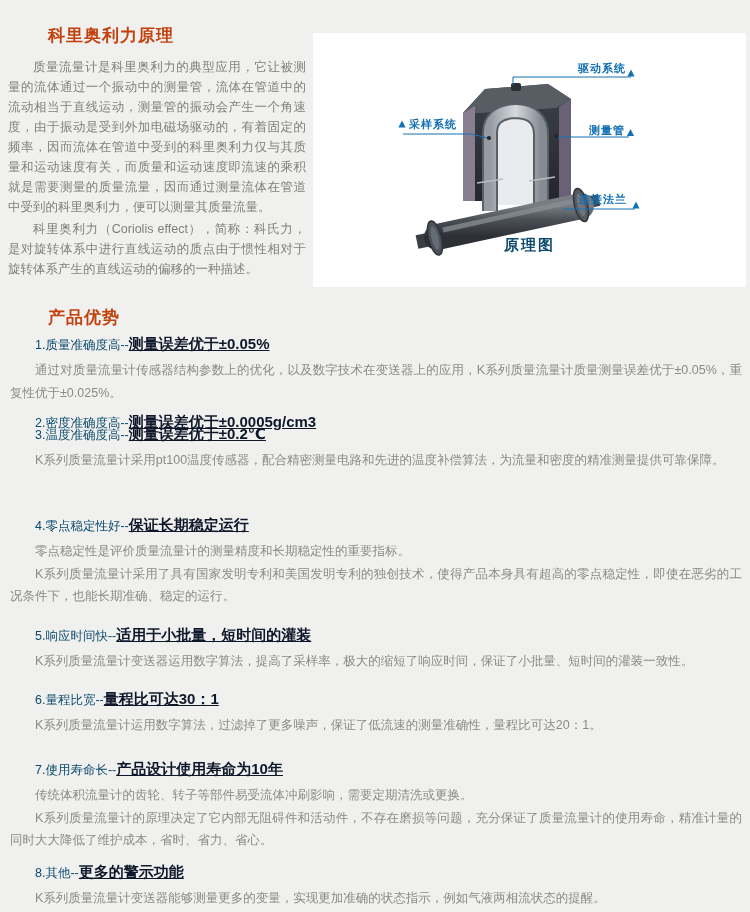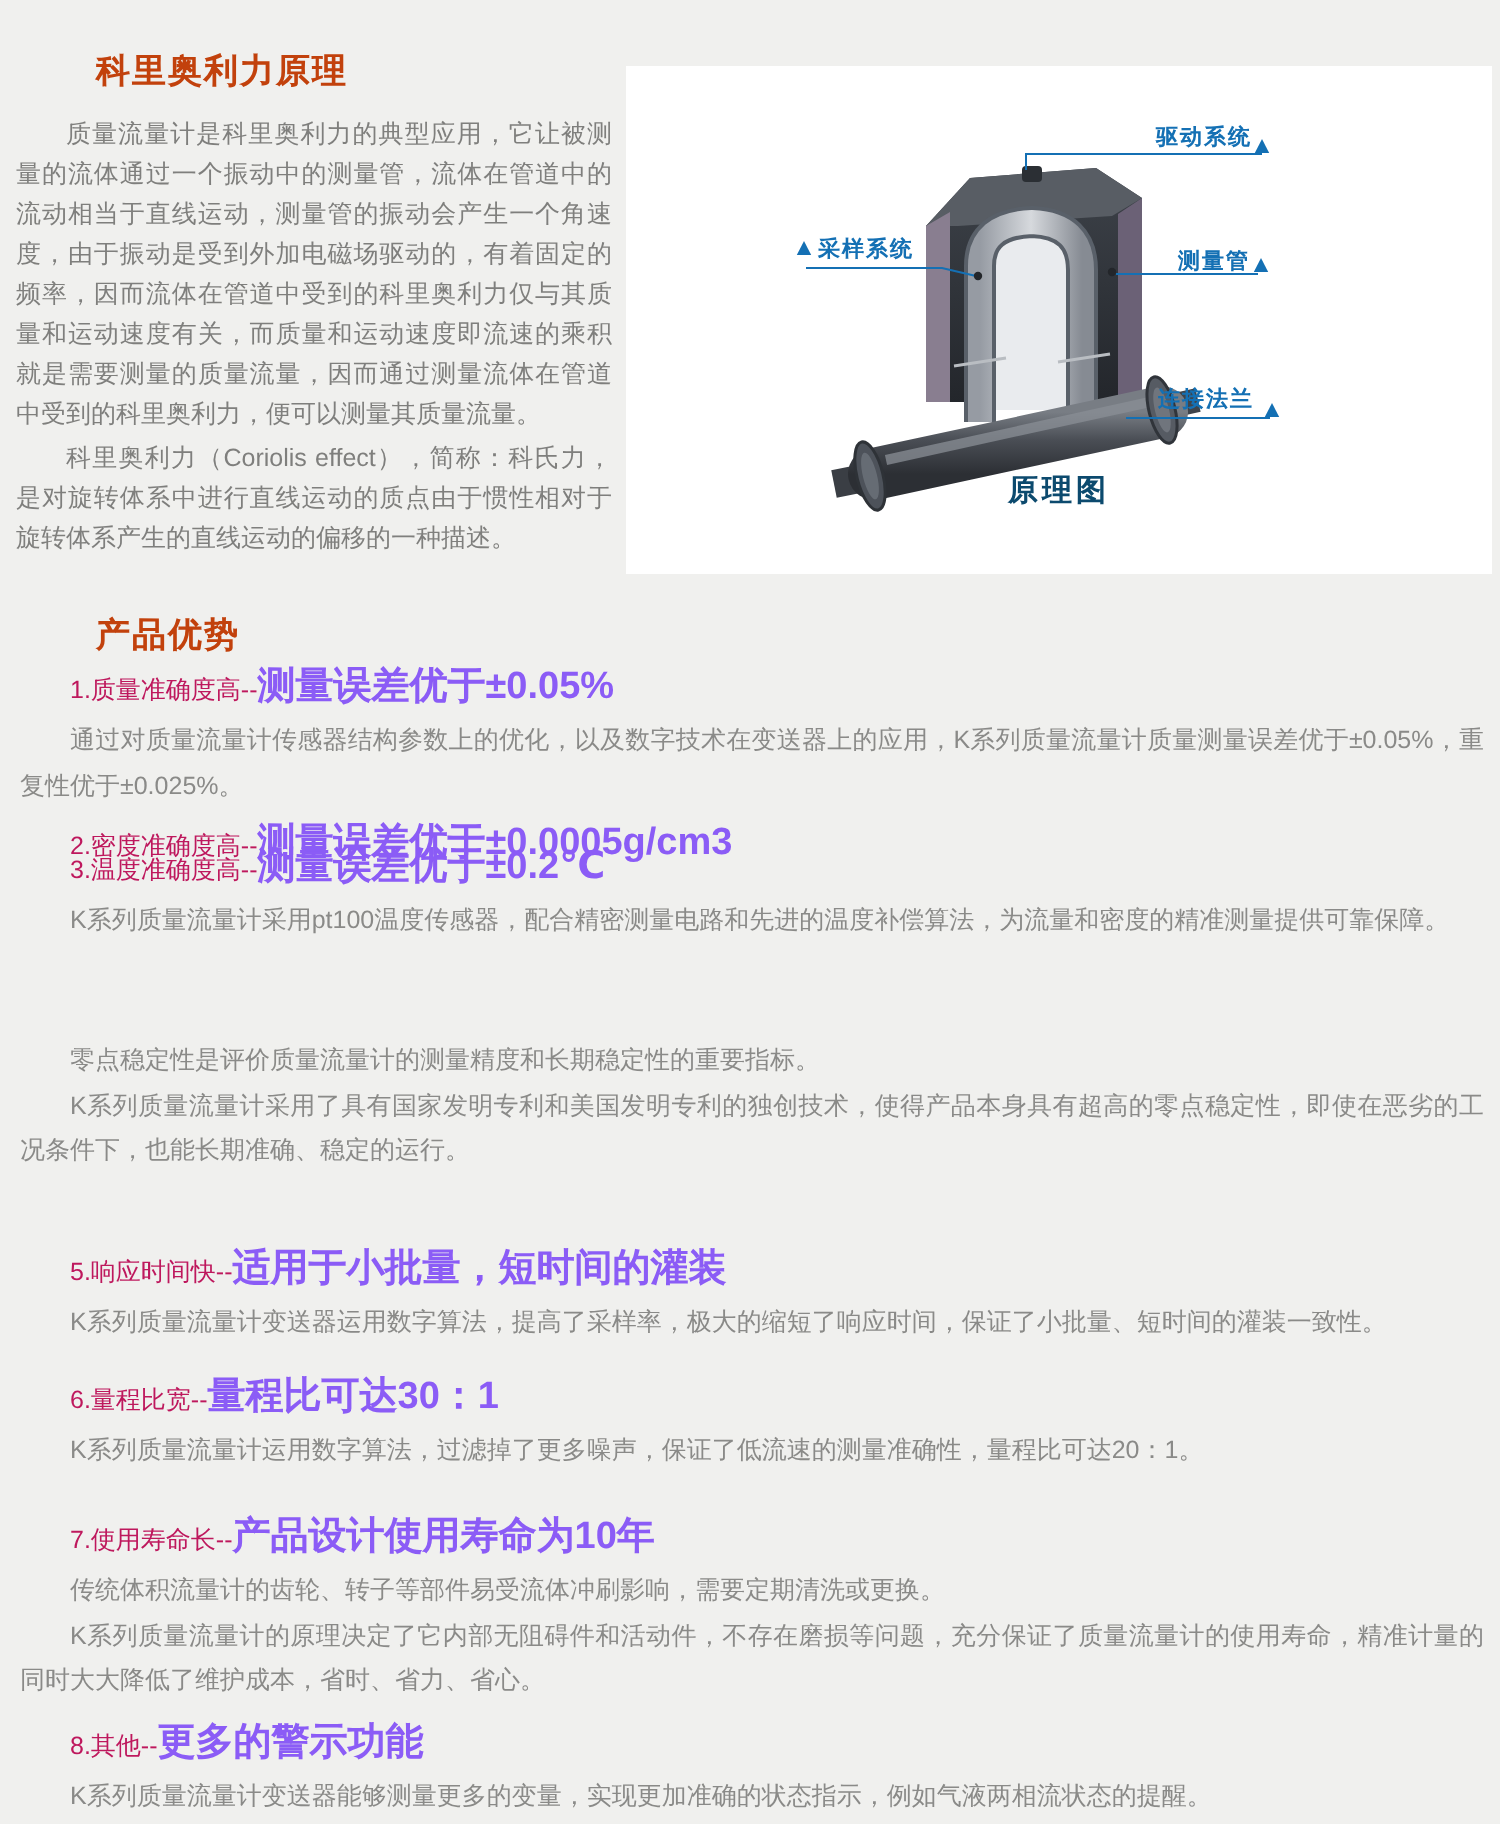--- a/index.html
+++ b/index.html
@@ -21,22 +21,22 @@
   .lbl{position:absolute;font-size:11px;font-weight:bold;color:#1470b4;letter-spacing:1px;white-space:nowrap;}
   .lbl-drive{left:265px;top:28px;}
   .lbl-sampling{left:96px;top:84px;}
   .lbl-tube{left:276px;top:90px;text-align:right;}
   .lbl-flange{left:266px;top:159px;}
   .diagram-caption{position:absolute;left:0;top:203px;width:100%;text-align:center;font-size:15px;font-weight:bold;color:#0c4a6e;letter-spacing:2px;}
 
   
   .adv-item{position:absolute;left:10px;right:8px;}
   .adv-head{font-size:12.5px;color:#7a7a78;padding-left:25px;line-height:20px;white-space:nowrap;}
-  .adv-prefix{font-size:12.5px;color:#be185d;}
-  .adv-strong{font-size:19px;font-weight:bold;color:#8b5cf6;}
+  .adv-prefix{font-size:12.5px;color:#0c4a6e;}
+  .adv-strong{font-size:15px;font-weight:bold;color:#0f172a;text-decoration:underline;}
   .adv-body{margin-top:4px;}
   .adv-body p{margin:0;font-size:12.5px;line-height:22.5px;color:#8a8a88;text-indent:25px;text-align:justify;}
   .adv-1{top:334px;} .adv-2{top:412px;} .adv-3{top:424px;} .adv-4{top:515px;}
   .adv-5{top:625px;} .adv-6{top:689px;} .adv-7{top:759px;} .adv-8{top:862px;}
 </style>
 </head>
 <body>
 
 <div class="page">
 
@@ -142,20 +142,23 @@
   <div class="adv-item adv-3">
     <div class="adv-head">
       <span class="adv-prefix">3.温度准确度高--</span><span class="adv-strong">测量误差优于±0.2℃</span>
     </div>
     <div class="adv-body">
       <p>K系列质量流量计采用pt100温度传感器，配合精密测量电路和先进的温度补偿算法，为流量和密度的精准测量提供可靠保障。</p>
     </div>
   </div>
 
   <div class="adv-item adv-4">
+    <div class="adv-head">
+      <span class="adv-prefix">4.零点稳定性好--</span><span class="adv-strong">保证长期稳定运行</span>
+    </div>
     <div class="adv-body">
       <p>零点稳定性是评价质量流量计的测量精度和长期稳定性的重要指标。</p>
       <p>K系列质量流量计采用了具有国家发明专利和美国发明专利的独创技术，使得产品本身具有超高的零点稳定性，即使在恶劣的工况条件下，也能长期准确、稳定的运行。</p>
     </div>
   </div>
 
   <div class="adv-item adv-5">
     <div class="adv-head">
       <span class="adv-prefix">5.响应时间快--</span><span class="adv-strong">适用于小批量，短时间的灌装</span>
     </div>

